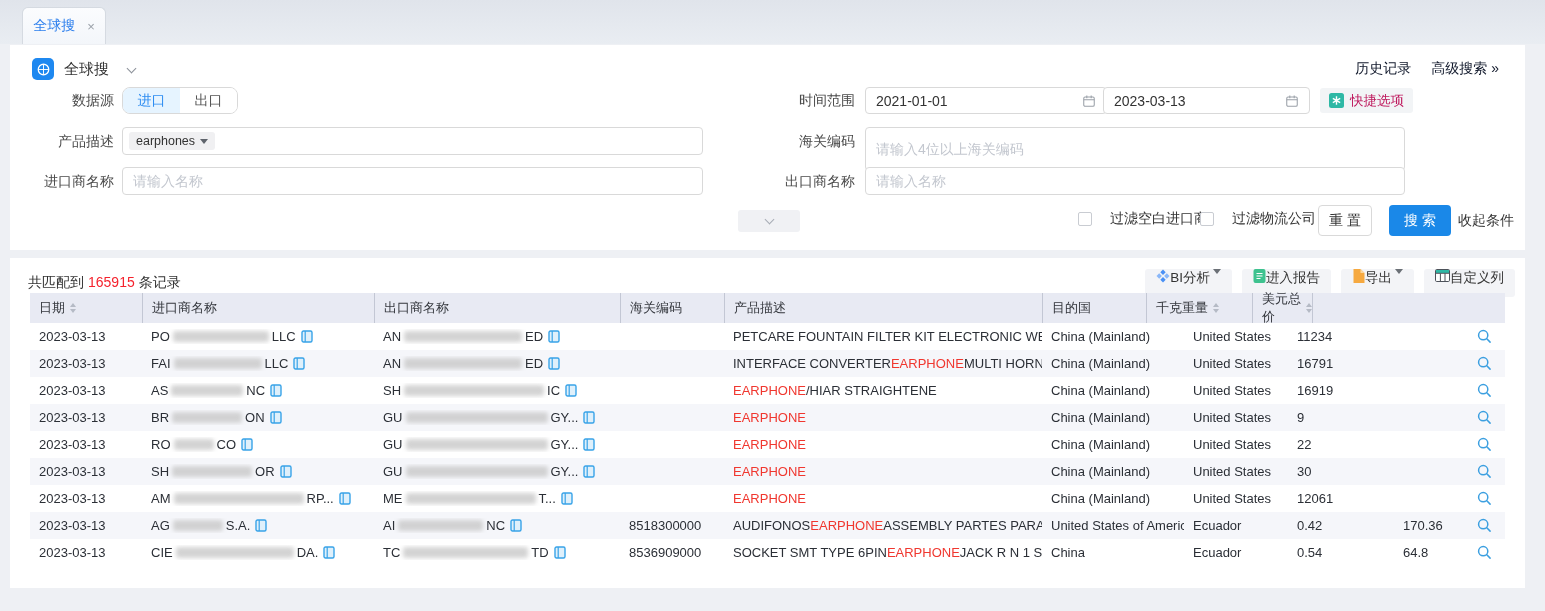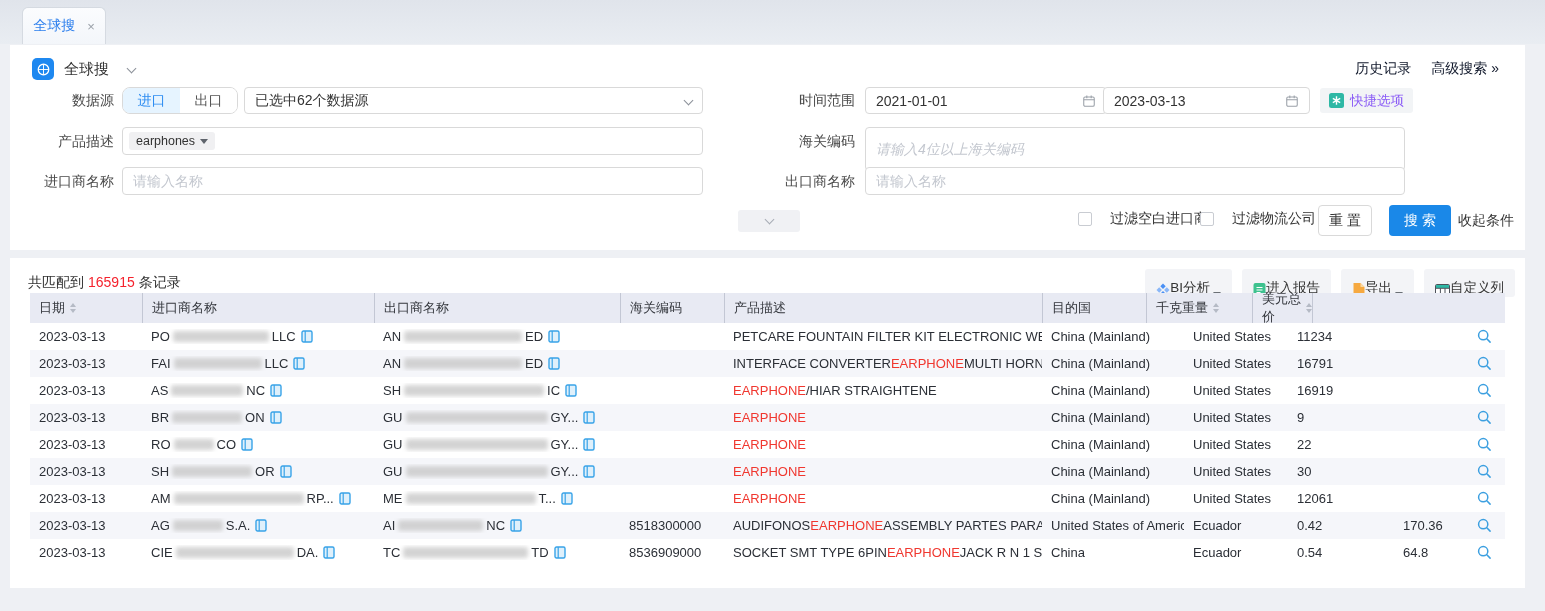--- a/index.html
+++ b/index.html
@@ -27,35 +27,35 @@
   .flabel{font-size:14px;color:#4a4a4a;line-height:27px;text-align:right}
   .toggle{left:112px;top:42px;display:flex;border:1px solid #d9d9d9;border-radius:8px;overflow:hidden;height:27px}
   .toggle .opt{width:57px;text-align:center;line-height:25px;font-size:14px;color:#555;background:#fff;cursor:pointer}
   .toggle .opt.active{background:#e6f4ff;color:#2e8df2}
   .boxfield{border:1px solid #d9d9d9;border-radius:4px;background:#fff;display:flex;align-items:center;padding:0 10px;font-size:14px;color:#333;position:absolute}
   .boxfield .chev{margin-left:auto}
   .txt{border:1px solid #d9d9d9;border-radius:4px;background:#fff;padding:0 10px;font-size:14px;color:#333;position:absolute;outline:none}
   .txt::placeholder{color:#c3c7cf}
   .tag{background:#f0f0f2;border-radius:3px;padding:2px 7px;font-size:12.5px;color:#333;display:inline-flex;align-items:center;gap:5px}
   .tri{width:0;height:0;border-left:4px solid transparent;border-right:4px solid transparent;border-top:5px solid #5f646c}
-  .quick-btn{left:1310px;top:43px;height:25px;background:#f2f4f6;border-radius:3px;display:flex;align-items:center;gap:6px;padding:0 9px;font-size:13.5px;color:#8b5cf6;cursor:pointer}
+  .quick-btn{left:1310px;top:43px;height:25px;background:#f2f4f6;border-radius:3px;display:flex;align-items:center;gap:6px;padding:0 9px;font-size:13.5px;color:#be185d;cursor:pointer}
   .pill{left:728px;top:165px;width:62px;height:22px;background:#f0f1f4;border-radius:3px;display:flex;align-items:center;justify-content:center;cursor:pointer}
   .pill .chev{border-color:#a7acb5;margin-top:-3px}
   .cbrow{display:flex;align-items:center;gap:18px;font-size:14px;color:#333;cursor:pointer}
   .cb{width:14px;height:14px;border:1px solid #c9ccd2;border-radius:2px;background:#fff}
   .btn-reset{left:1308px;top:160px;width:54px;height:31px;background:#fff;border:1px solid #d9d9d9;border-radius:4px;
              font-size:14px;color:#333;display:flex;align-items:center;justify-content:center;letter-spacing:4px;padding-left:4px;cursor:pointer}
   .btn-search{left:1379px;top:160px;width:62px;height:31px;background:#1a88e8;border-radius:4px;color:#fff;font-size:14px;
               display:flex;align-items:center;justify-content:center;letter-spacing:4px;padding-left:4px;cursor:pointer}
   .collapse{left:1448px;top:167px;font-size:14px;color:#333;cursor:pointer}
   
   .summary{left:18px;top:16px;font-size:14px;color:#333}
   .summary .num{color:#f5222d;margin:0 4px}
   .toolbar{right:10px;top:11px;display:flex;gap:10px}
-  .tbtn{height:28px;background:#f3f4f7;border-radius:3px;display:flex;align-items:flex-end;gap:0;padding:0 11px;font-size:13.5px;color:#333;cursor:pointer}
+  .tbtn{height:28px;background:#f3f4f7;border-radius:3px;display:flex;align-items:flex-start;gap:0;padding:0 11px;font-size:13.5px;color:#333;cursor:pointer}
   .caret{width:0;height:0;border-left:4px solid transparent;border-right:4px solid transparent;border-top:5px solid #6b7076;margin-left:3px}
   .table{position:absolute;left:20px;right:20px;top:35px}
   .thead{display:flex;height:30px;background:#e8eaf3;align-items:center;font-size:13px;color:#33363c}
   .th{padding-left:9px;display:flex;align-items:center;height:100%;}
   .th+.th{border-left:1px solid #c3c7d4}
   .sort{display:inline-flex;flex-direction:column;gap:2px;margin-left:5px}
   .sort i{display:block;width:0;height:0;border-left:3.5px solid transparent;border-right:3.5px solid transparent}
   .sort .up{border-bottom:4px solid #b5bac5}
   .sort .down{border-top:4px solid #b5bac5}
   .tr{display:flex;height:27px;align-items:center;font-size:13px;color:#2b2f36;background:#fff}
@@ -90,24 +90,20 @@
   <div class="abs top-links">
     <span>历史记录</span>
     <span><span>高级搜索</span> <span>»</span></span>
   </div>
 
   <div class="abs flabel" style="left:20px;top:42px;width:84px">数据源</div>
   <div class="abs toggle">
     <div class="opt active">进口</div>
     <div class="opt">出口</div>
   </div>
-  <div class="boxfield" style="left:234px;top:42px;width:459px;height:27px">
-    <span>已选中62个数据源</span>
-    <span class="chev"></span>
-  </div>
   <div class="abs flabel" style="left:765px;top:42px;width:80px">时间范围</div>
   <div class="boxfield" style="left:855px;top:42px;width:242px;height:27px">
     <span>2021-01-01</span>
     <span style="margin-left:auto;display:inline-flex">
       <svg width="14" height="14" viewBox="0 0 16 16">
           <rect x="2" y="3.5" width="12" height="10.5" rx="1.5" fill="none" stroke="#9aa0a8" stroke-width="1.2"></rect>
           <path d="M2 6.5h12M5.5 1.8v3M10.5 1.8v3" stroke="#9aa0a8" stroke-width="1.2" fill="none"></path>
         </svg>
     </span>
   </div>
@@ -131,21 +127,21 @@
   </div>
 
   <div class="abs flabel" style="left:20px;top:83px;width:84px">产品描述</div>
   <div class="boxfield" style="left:112px;top:82px;width:581px;height:28px;padding:0 6px">
     <span class="tag">
       <span>earphones</span>
       <i class="tri"></i>
     </span>
   </div>
   <div class="abs flabel" style="left:765px;top:83px;width:80px">海关编码</div>
-  <input class="txt" style="left: 855px; top: 82px; width: 540px; height: 44px; font-style: italic;" placeholder="请输入4位以上海关编码">
+  <input class="txt" style="left: 855px; top: 82px; width: 540px; height: 44px;" placeholder="请输入4位以上海关编码">
 
   <div class="abs flabel" style="left:20px;top:123px;width:84px">进口商名称</div>
   <input class="txt" style="left: 112px; top: 122px; width: 581px; height: 28px;" placeholder="请输入名称">
   <div class="abs flabel" style="left:765px;top:123px;width:80px">出口商名称</div>
   <input class="txt" style="left: 855px; top: 122px; width: 540px; height: 28px;" placeholder="请输入名称">
 
   <div class="abs pill">
       <span class="chev"></span>
     </div>
   <div class="abs cbrow" style="left:1068px;top:165px">

